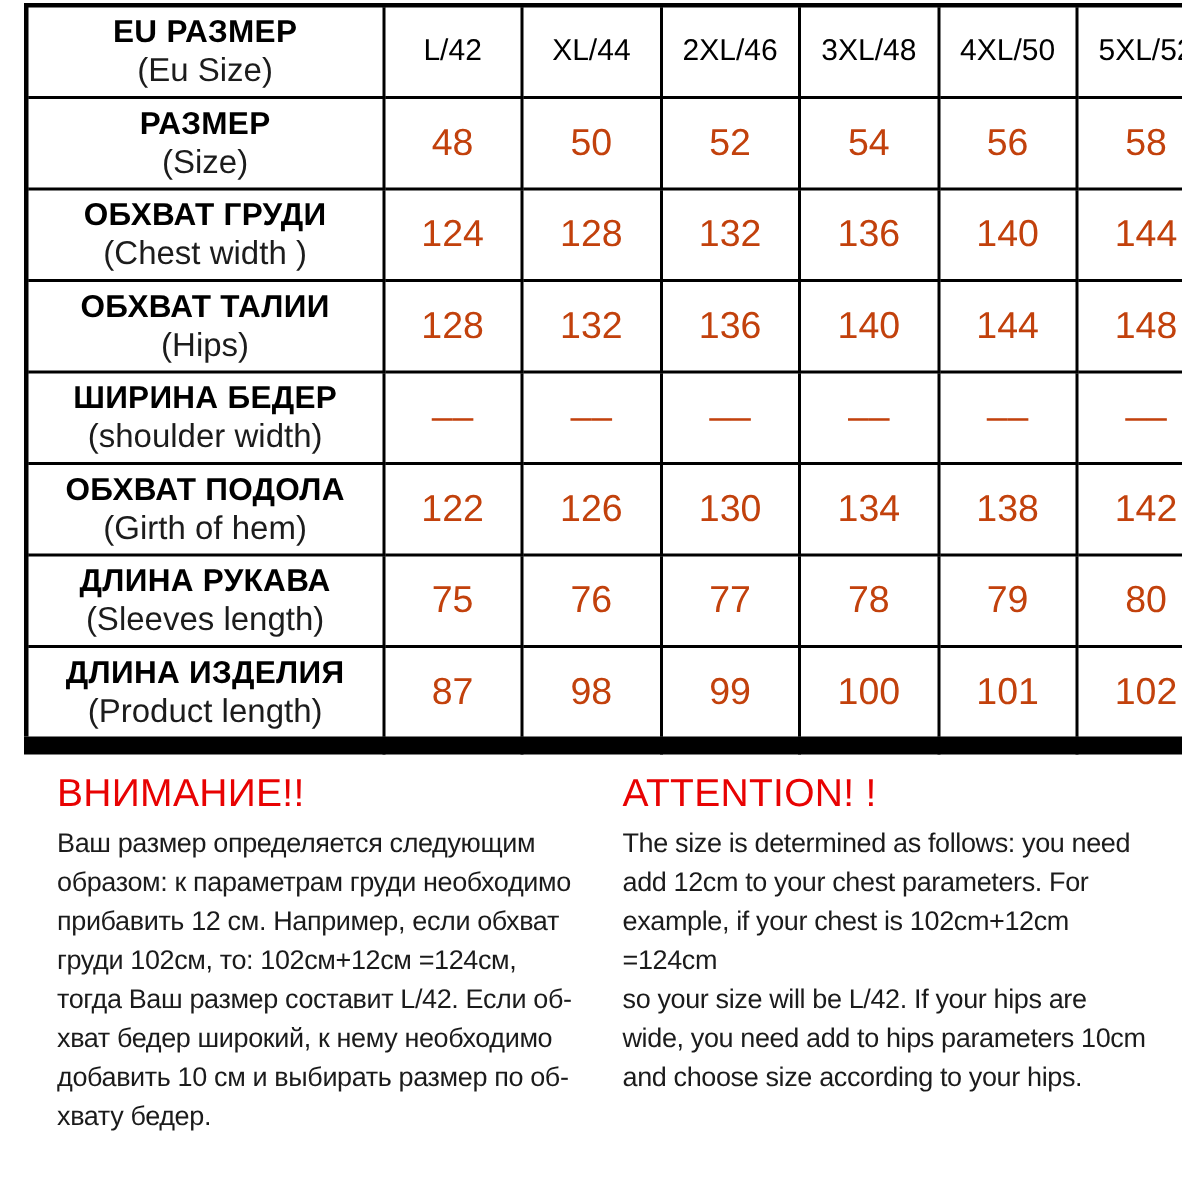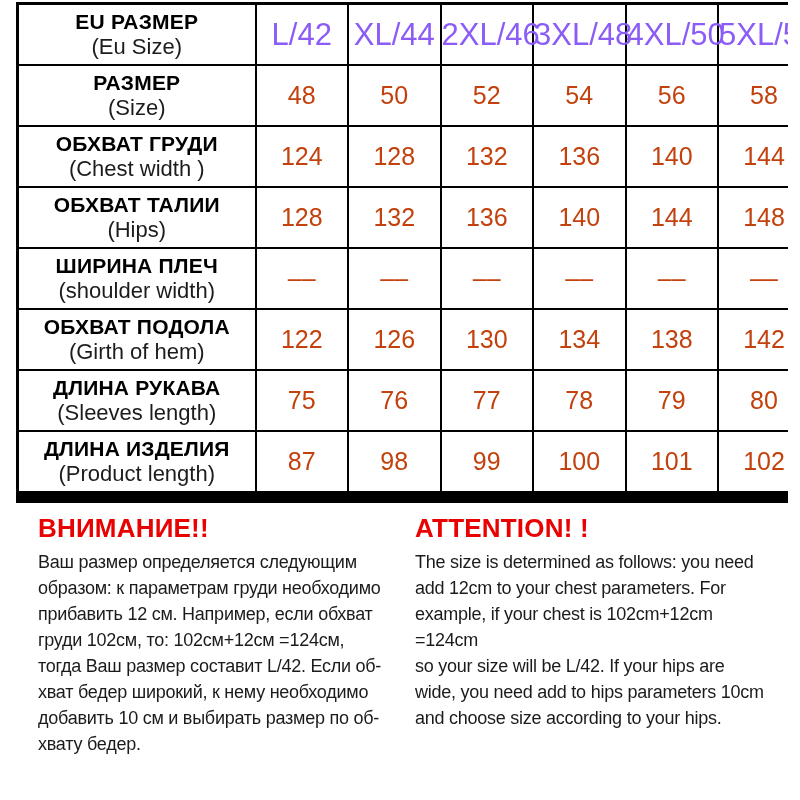--- a/index.html
+++ b/index.html
@@ -46,33 +46,33 @@
     font-size: 22px;
     line-height: 1.15;
     color: #1c1c1c;
   }
   .size-table td {
     font-size: 25px;
     font-weight: normal;
     color: #c2410c;
   }
   .size-table tr.header-row td {
-    font-size: 31px;
-    color: #8b5cf6;
+    font-size: 20px;
+    color: #000000;
   }
   .notes {
     display: flex;
     padding: 10px 10px 0 22px;
     gap: 14px;
   }
   .note { flex: 1 1 0; min-width: 0; }
   .note-title {
     margin: 0 0 5px 0;
     font-size: 26px;
-    font-weight: bold;
+    font-weight: normal;
     letter-spacing: 0.2px;
   }
   .note-body {
     margin: 0;
     font-size: 18px;
     line-height: 26px;
     letter-spacing: -0.25px;
     color: #1b1b1b;
     white-space: pre-line;
   }
@@ -136,21 +136,21 @@
         </th>
         <td>128</td>
         <td>132</td>
         <td>136</td>
         <td>140</td>
         <td>144</td>
         <td>148</td>
       </tr>
       <tr>
         <th>
-          <div class="label-ru">ШИРИНА ПЛЕЧ</div>
+          <div class="label-ru">ШИРИНА БЕДЕР</div>
           <div class="label-en">(shoulder width)</div>
         </th>
         <td>––</td>
         <td>––</td>
         <td>––</td>
         <td>––</td>
         <td>––</td>
         <td>––</td>
       </tr>
       <tr>

